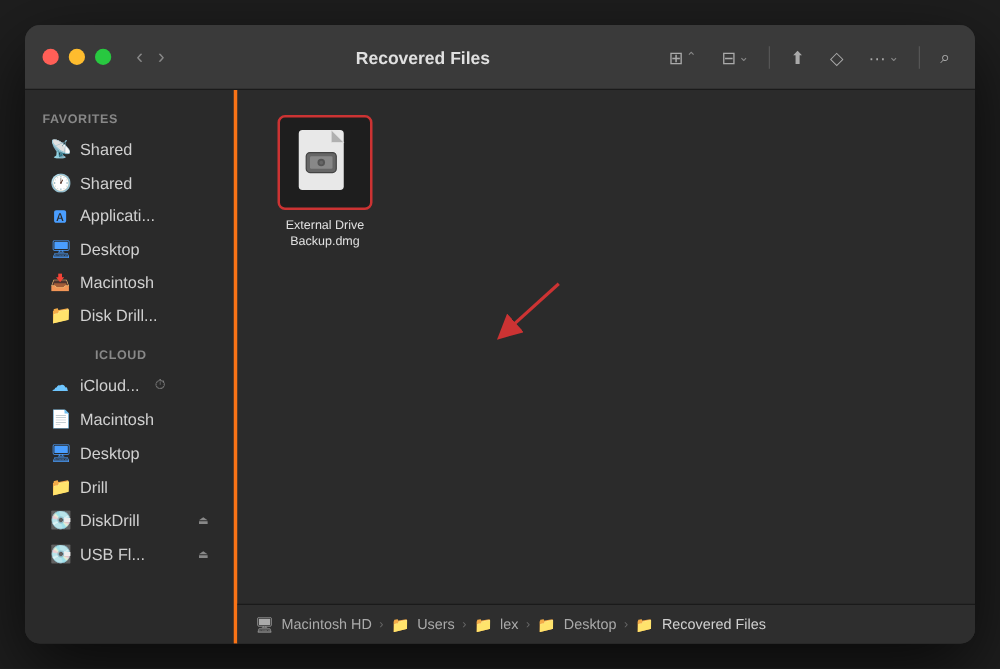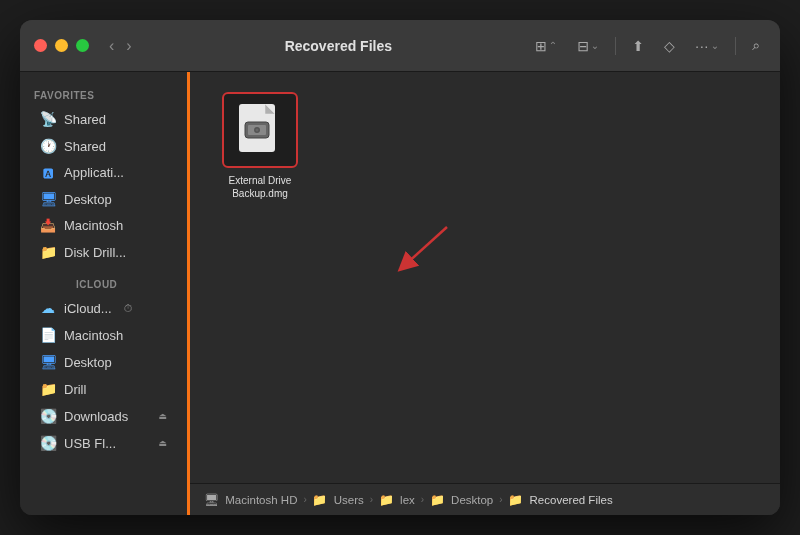--- a/index.html
+++ b/index.html
@@ -306,21 +306,21 @@
         <span class="sidebar-icon blue">🖥</span>
         <span>Desktop</span>
       </div>
       <div class="sidebar-item">
         <span class="sidebar-icon green">📁</span>
         <span>Drill</span>
       </div>
 
       <div class="sidebar-item">
         <span class="sidebar-icon orange">💽</span>
-        <span>Downloads</span>
+        <span>DiskDrill</span>
         <span class="sidebar-item-arrow">⏏</span>
       </div>
       <div class="sidebar-item">
         <span class="sidebar-icon orange">💽</span>
         <span>USB Fl...</span>
         <span class="sidebar-item-arrow">⏏</span>
       </div>
     </div>
 
     <div class="main-content">

